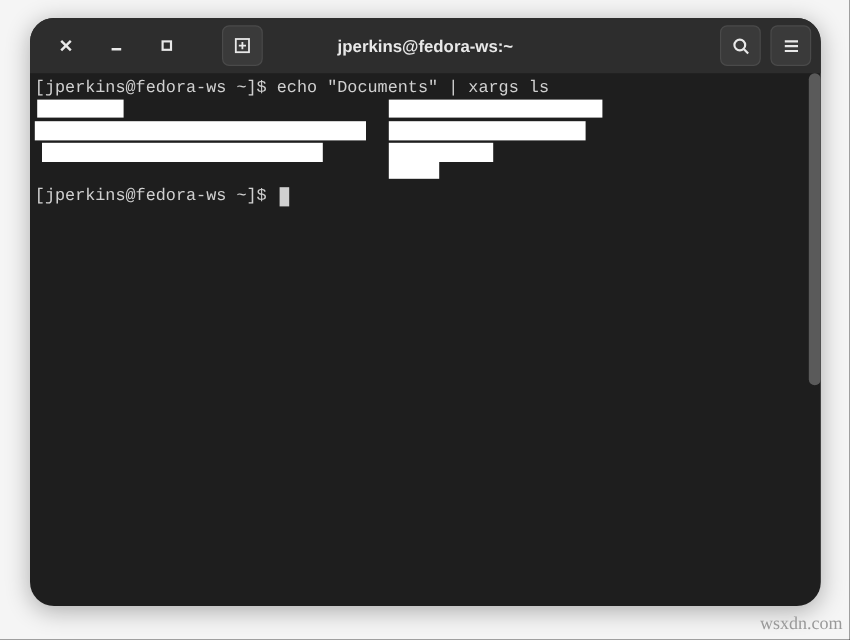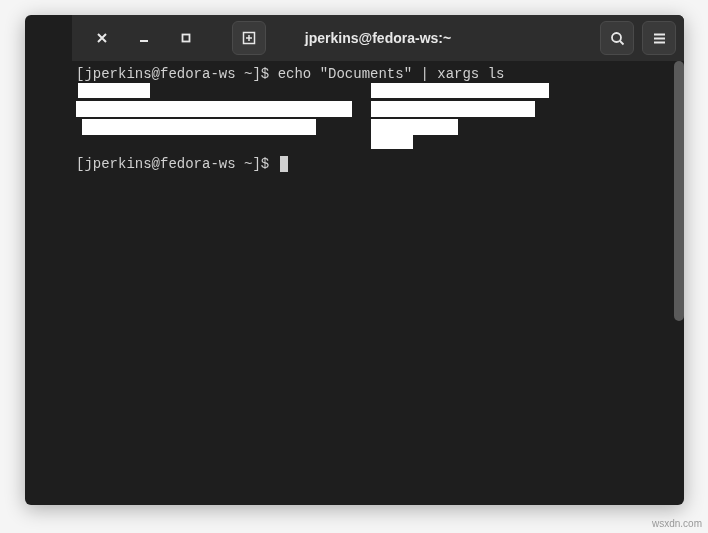--- a/index.html
+++ b/index.html
@@ -14,24 +14,23 @@
       font-family: -apple-system, BlinkMacSystemFont, "Segoe UI", sans-serif;
       position: relative;
     }
     .terminal-window {
       position: absolute;
       left: 25px;
       top: 15px;
       width: 659px;
       height: 490px;
       background: #1e1e1e;
-      border-radius: 6px;
+      border-radius: 20px;
       overflow: hidden;
       box-shadow: 0 4px 20px rgba(0,0,0,0.3);
-      padding-left: 47px;
     }
     .titlebar {
       height: 46px;
       background: #2d2d2d;
       display: flex;
       align-items: center;
       padding: 0 8px;
       position: relative;
     }
     .window-controls-left {
@@ -129,23 +128,23 @@
       top: 46px;
       width: 10px;
       height: 260px;
       background: #5a5a5a;
       border-radius: 5px;
     }
     .watermark {
       position: absolute;
       right: 6px;
       bottom: 4px;
-      font-size: 10px;
+      font-size: 15px;
       color: #999;
-      font-family: Liberation Sans, sans-serif;
+      font-family: Liberation Serif, serif;
     }
     svg { display: block; }
   </style>
 </head>
 <body>
 
 <div class="terminal-window">
   <div class="titlebar">
     <div class="window-controls-left">
       <div class="win-btn">

